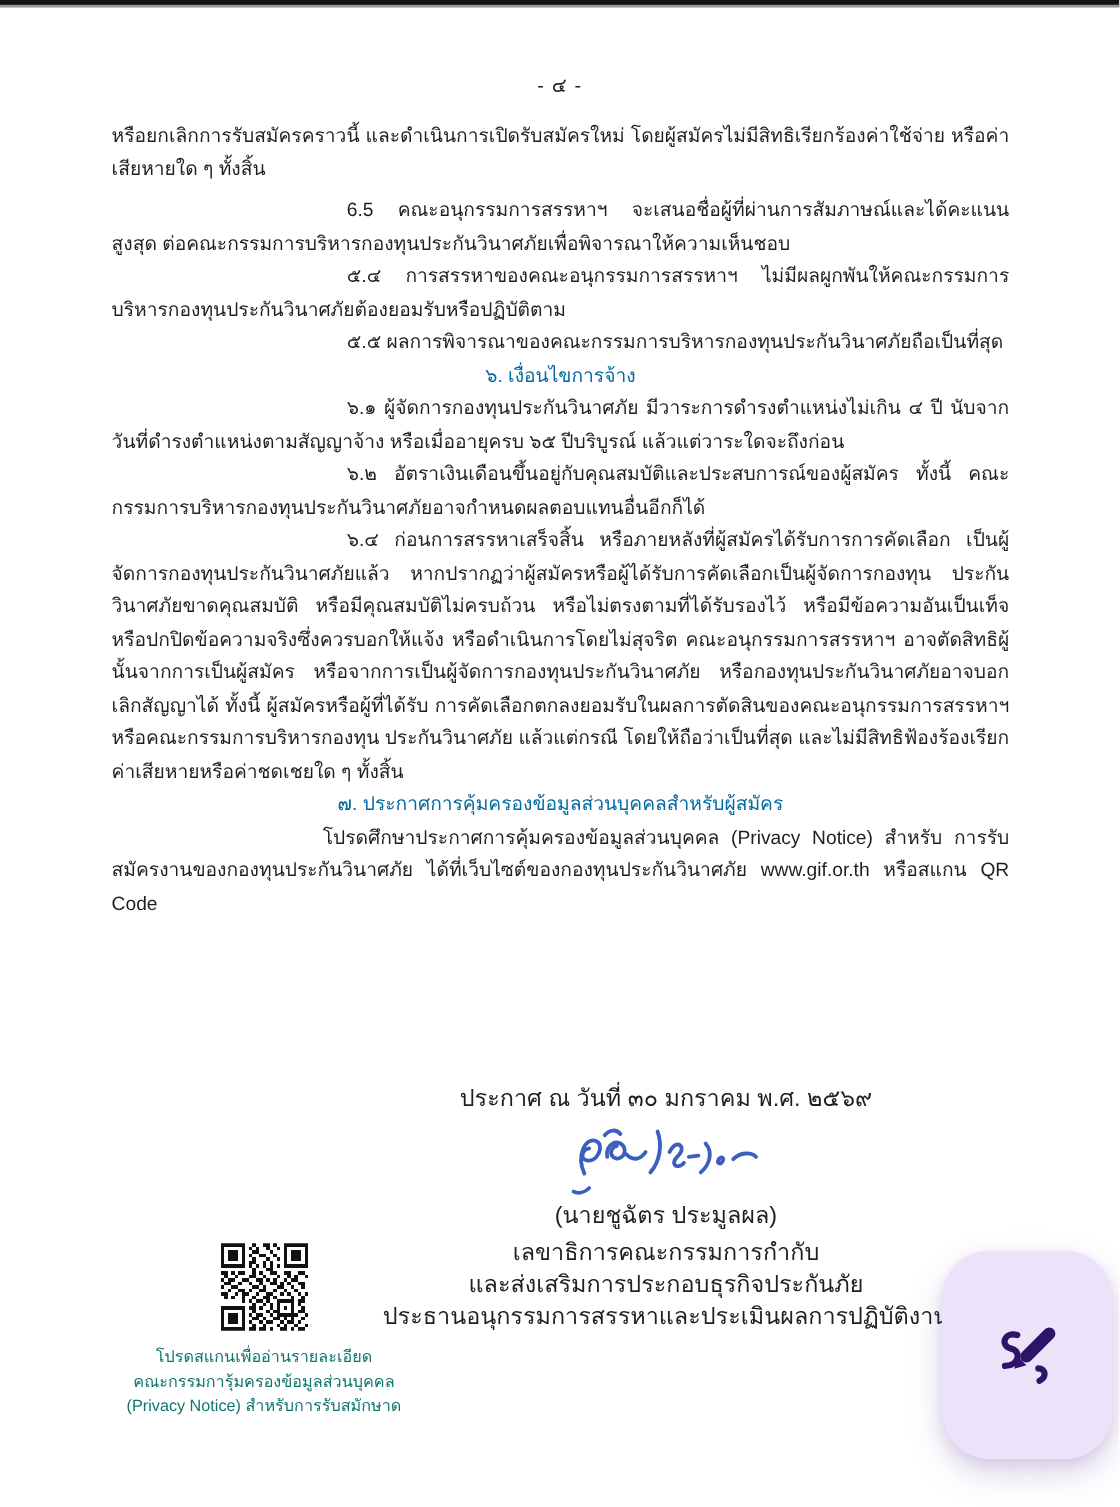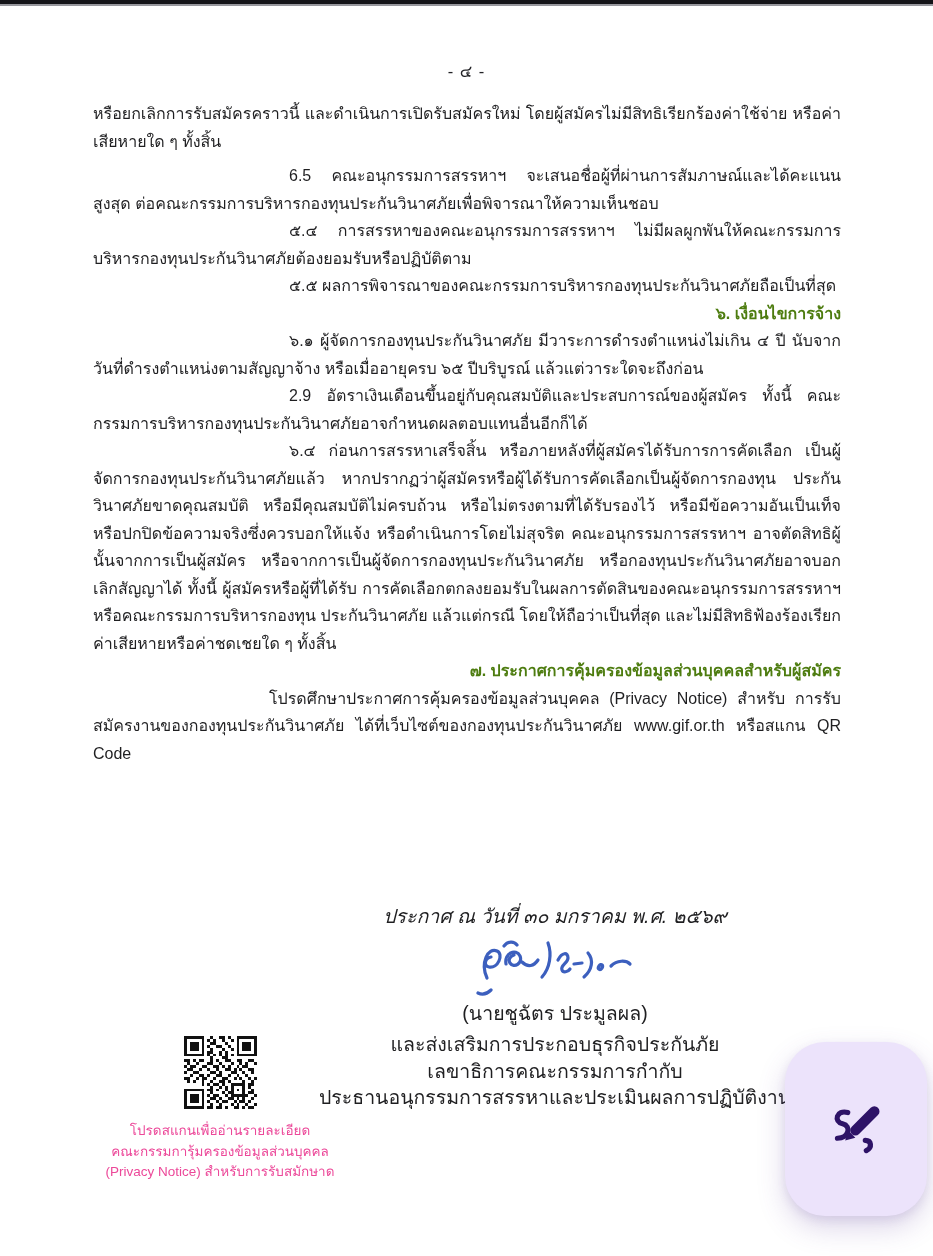--- a/index.html
+++ b/index.html
@@ -27,36 +27,36 @@
   }
   .body-text {
     position: absolute; top: 100px; left: 93px; width: 748px;
     font-size: 16px; line-height: 27.5px;
     text-align: justify;
   }
   .body-text p { margin: 0; }
   .para-continuation { text-indent: 0; }
   .para-item { text-indent: 196px; }
   .para-first { text-indent: 176px; }
-  .para-heading { margin-left: 162px; font-weight: 700; color: #4d7c0f; text-align: right; }
+  .para-heading { margin-left: 162px; font-weight: 400; color: #0369a1; text-align: center; }
   .gap-sm { margin-top: 7px !important; }
   .closing {
     position: absolute; top: 903px; left: 265px; width: 580px;
     text-align: center; font-size: 19.5px; line-height: 27px;
   }
-  .date-line { white-space: nowrap; font-style: italic; }
+  .date-line { white-space: nowrap; }
   .signature-svg { display: block; margin: 6px auto 0 auto; }
   .signer-name { margin-top: 2px; text-align: center; }
   .signer-titles { margin-top: 4px; line-height: 26.5px; }
   .qr-block {
     position: absolute; top: 1036px; left: 95px; width: 250px;
     text-align: center;
   }
   .qr-svg { display: block; margin: 0 auto 12px auto; }
-  .qr-caption { font-size: 13.5px; line-height: 20.5px; color: #ec4899; }
+  .qr-caption { font-size: 13.5px; line-height: 20.5px; color: #0f766e; }
   .fab {
     position: absolute; top: 1042px; right: 6px;
     width: 142px; height: 174px;
     border: none; outline: none; cursor: pointer;
     border-radius: 40px;
     background: #ece3fb;
     box-shadow: 0 12px 28px rgba(100, 70, 160, 0.22), 0 4px 10px rgba(100, 70, 160, 0.12);
     display: flex; align-items: center; justify-content: center;
   }
 </style>
@@ -68,21 +68,21 @@
 
   <div class="page-number">- ๔ -</div>
 
   <div class="body-text">
     <p class="para-continuation">หรือยกเลิกการรับสมัครคราวนี้ และดำเนินการเปิดรับสมัครใหม่ โดยผู้สมัครไม่มีสิทธิเรียกร้องค่าใช้จ่าย หรือค่าเสียหายใด ๆ ทั้งสิ้น</p>
     <p class="para-item gap-sm">6.5 คณะอนุกรรมการสรรหาฯ จะเสนอชื่อผู้ที่ผ่านการสัมภาษณ์และได้คะแนนสูงสุด ต่อคณะกรรมการบริหารกองทุนประกันวินาศภัยเพื่อพิจารณาให้ความเห็นชอบ</p>
     <p class="para-item">๕.๔ การสรรหาของคณะอนุกรรมการสรรหาฯ ไม่มีผลผูกพันให้คณะกรรมการ บริหารกองทุนประกันวินาศภัยต้องยอมรับหรือปฏิบัติตาม</p>
     <p class="para-item">๕.๕ ผลการพิจารณาของคณะกรรมการบริหารกองทุนประกันวินาศภัยถือเป็นที่สุด</p>
     <p class="para-heading">๖. เงื่อนไขการจ้าง</p>
     <p class="para-item">๖.๑ ผู้จัดการกองทุนประกันวินาศภัย มีวาระการดำรงตำแหน่งไม่เกิน ๔ ปี นับจากวันที่ดำรงตำแหน่งตามสัญญาจ้าง หรือเมื่ออายุครบ ๖๕ ปีบริบูรณ์ แล้วแต่วาระใดจะถึงก่อน</p>
-    <p class="para-item">2.9 อัตราเงินเดือนขึ้นอยู่กับคุณสมบัติและประสบการณ์ของผู้สมัคร ทั้งนี้ คณะกรรมการบริหารกองทุนประกันวินาศภัยอาจกำหนดผลตอบแทนอื่นอีกก็ได้</p>
+    <p class="para-item">๖.๒ อัตราเงินเดือนขึ้นอยู่กับคุณสมบัติและประสบการณ์ของผู้สมัคร ทั้งนี้ คณะกรรมการบริหารกองทุนประกันวินาศภัยอาจกำหนดผลตอบแทนอื่นอีกก็ได้</p>
     <p class="para-item">๖.๔ ก่อนการสรรหาเสร็จสิ้น หรือภายหลังที่ผู้สมัครได้รับการการคัดเลือก เป็นผู้จัดการกองทุนประกันวินาศภัยแล้ว หากปรากฏว่าผู้สมัครหรือผู้ได้รับการคัดเลือกเป็นผู้จัดการกองทุน ประกันวินาศภัยขาดคุณสมบัติ หรือมีคุณสมบัติไม่ครบถ้วน หรือไม่ตรงตามที่ได้รับรองไว้ หรือมีข้อความอันเป็นเท็จ หรือปกปิดข้อความจริงซึ่งควรบอกให้แจ้ง หรือดำเนินการโดยไม่สุจริต คณะอนุกรรมการสรรหาฯ อาจตัดสิทธิผู้นั้นจากการเป็นผู้สมัคร หรือจากการเป็นผู้จัดการกองทุนประกันวินาศภัย หรือกองทุนประกันวินาศภัยอาจบอกเลิกสัญญาได้ ทั้งนี้ ผู้สมัครหรือผู้ที่ได้รับ การคัดเลือกตกลงยอมรับในผลการตัดสินของคณะอนุกรรมการสรรหาฯ หรือคณะกรรมการบริหารกองทุน ประกันวินาศภัย แล้วแต่กรณี โดยให้ถือว่าเป็นที่สุด และไม่มีสิทธิฟ้องร้องเรียกค่าเสียหายหรือค่าชดเชยใด ๆ ทั้งสิ้น</p>
     <p class="para-heading">๗. ประกาศการคุ้มครองข้อมูลส่วนบุคคลสำหรับผู้สมัคร</p>
     <p class="para-first">โปรดศึกษาประกาศการคุ้มครองข้อมูลส่วนบุคคล (Privacy Notice) สำหรับ การรับสมัครงานของกองทุนประกันวินาศภัย ได้ที่เว็บไซต์ของกองทุนประกันวินาศภัย www.gif.or.th หรือสแกน QR Code</p>
   </div>
 
   <div class="closing">
     <div class="date-line">ประกาศ ณ วันที่ ๓๐ มกราคม พ.ศ. ๒๕๖๙</div>
 
     <svg class="signature-svg" width="172" height="62" viewBox="0 0 172 62" aria-hidden="true">
       <g fill="none" stroke="#3c5fbe" stroke-width="3.2" stroke-linecap="round" stroke-linejoin="round">
@@ -95,22 +95,22 @@
         <path d="M89,24 C93,16 99,16 99,22 C99,27 91,29 93,34 C94,37 99,36 101,33"></path>
         <path d="M105,28 L113,27"></path>
         <path d="M119,17 C125,24 123,34 115,41"></path>
         <path d="M130,30 C132,27 135,29 133,32 C131,35 128,33 130,30"></path>
         <path d="M142,30 C148,24 157,24 161,28"></path>
       </g>
     </svg>
 
     <div class="signer-name">(นายชูฉัตร ประมูลผล)</div>
     <div class="signer-titles">
+      <div>เลขาธิการคณะกรรมการกำกับ</div>
       <div>และส่งเสริมการประกอบธุรกิจประกันภัย</div>
-      <div>เลขาธิการคณะกรรมการกำกับ</div>
       <div>ประธานอนุกรรมการสรรหาและประเมินผลการปฏิบัติงาน</div>
     </div>
   </div>
 
   <div class="qr-block">
     <svg class="qr-svg" width="73" height="73" viewBox="0 0 25 25" shape-rendering="crispEdges" aria-hidden="true">
       <rect width="25" height="25" fill="#ffffff"></rect>
       <path fill="#111111" fill-rule="evenodd" d="
         M0 0h7v7H0z M1 1h5v5H1z M2 2h3v3H2z
         M18 0h7v7h-7z M19 1h5v5h-5z M20 2h3v3h-3z

